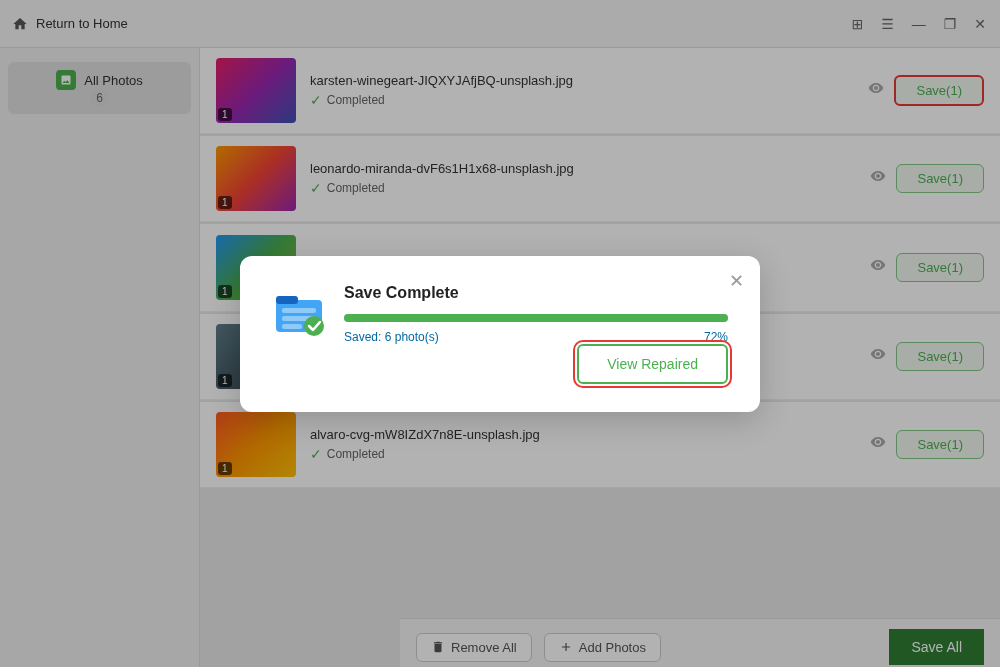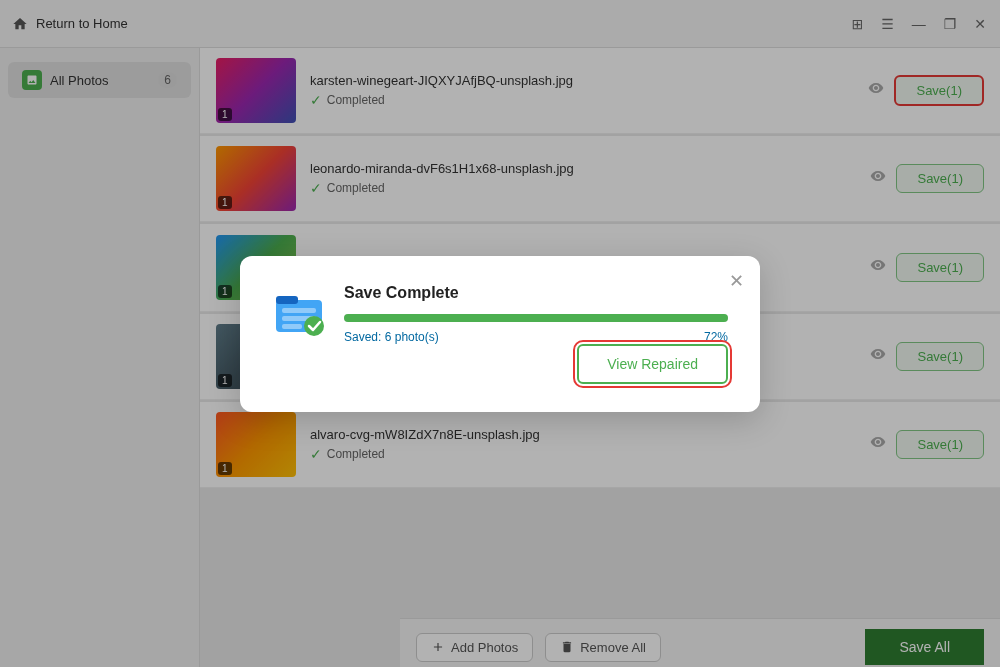--- a/index.html
+++ b/index.html
@@ -21,21 +21,21 @@
 
     
     .sidebar {
       width: 200px; background: #f0f0f0; border-right: 1px solid #ddd;
       padding: 12px 0;
     }
     .sidebar-item {
       display: flex; align-items: center; justify-content: space-between;
       padding: 8px 14px; cursor: pointer; border-radius: 6px; margin: 2px 8px;
     }
-    .sidebar-item.active { background: #e0e0e0; }
+    .sidebar-item.active { background: #e0e0e0; flex-direction: column; }
     .sidebar-item-left { display: flex; align-items: center; gap: 8px; }
     .sidebar-item-icon { width: 20px; height: 20px; background: #4caf50; border-radius: 4px; display: flex; align-items: center; justify-content: center; }
     .sidebar-item-icon svg { fill: white; }
     .sidebar-item-label { font-size: 13px; color: #333; font-weight: 500; }
     .sidebar-item-count { font-size: 12px; color: #666; background: #ddd; border-radius: 10px; padding: 1px 6px; }
 
     
     .photo-row {
       display: flex; align-items: center; padding: 10px 16px;
       border-bottom: 1px solid #eee; background: white; margin-bottom: 2px;
@@ -63,21 +63,21 @@
       position: absolute; bottom: 0; left: 200px; right: 0;
     }
     .bottom-left { display: flex; gap: 12px; }
     .bottom-btn {
       display: flex; align-items: center; gap: 6px;
       border: 1px solid #ccc; background: white; border-radius: 6px;
       padding: 6px 14px; font-size: 13px; color: #555; cursor: pointer;
     }
     .save-all-btn {
       border: 2px solid #2e7d32; background: #2e7d32; color: white;
-      border-radius: 0; padding: 8px 32px; font-size: 14px; cursor: pointer; font-weight: 500;
+      border-radius: 0; padding: 8px 20px; font-size: 14px; cursor: pointer; font-weight: 500;
     }
 
     
     .overlay {
       position: absolute; top: 0; left: 0; right: 0; bottom: 0;
       background: rgba(0,0,0,0.3); z-index: 100; display: flex; align-items: center; justify-content: center;
     }
 
     
     .modal {
@@ -260,30 +260,30 @@
         </div>
       </div>
 
       <div style="height:50px;"></div>
     </div>
 
     <div class="bottom-bar">
       <div class="bottom-left">
         <button class="bottom-btn">
           <svg width="14" height="14" viewBox="0 0 24 24" fill="#555">
+              <path d="M6 19c0 1.1.9 2 2 2h8c1.1 0 2-.9 2-2V7H6v12zM19 4h-3.5l-1-1h-5l-1 1H5v2h14V4z"></path>
+            </svg>
+          <span>Remove All</span>
+        </button>
+        <button class="bottom-btn">
+          <svg width="14" height="14" viewBox="0 0 24 24" fill="#555">
               <path d="M19 13h-6v6h-2v-6H5v-2h6V5h2v6h6v2z"></path>
             </svg>
           <span>Add Photos</span>
         </button>
-        <button class="bottom-btn">
-          <svg width="14" height="14" viewBox="0 0 24 24" fill="#555">
-              <path d="M6 19c0 1.1.9 2 2 2h8c1.1 0 2-.9 2-2V7H6v12zM19 4h-3.5l-1-1h-5l-1 1H5v2h14V4z"></path>
-            </svg>
-          <span>Remove All</span>
-        </button>
       </div>
       <button class="save-all-btn">Save All</button>
     </div>
   </div>
 </div>
 
 <div class="overlay">
   <div class="modal">
     <button class="modal-close">✕</button>
 

